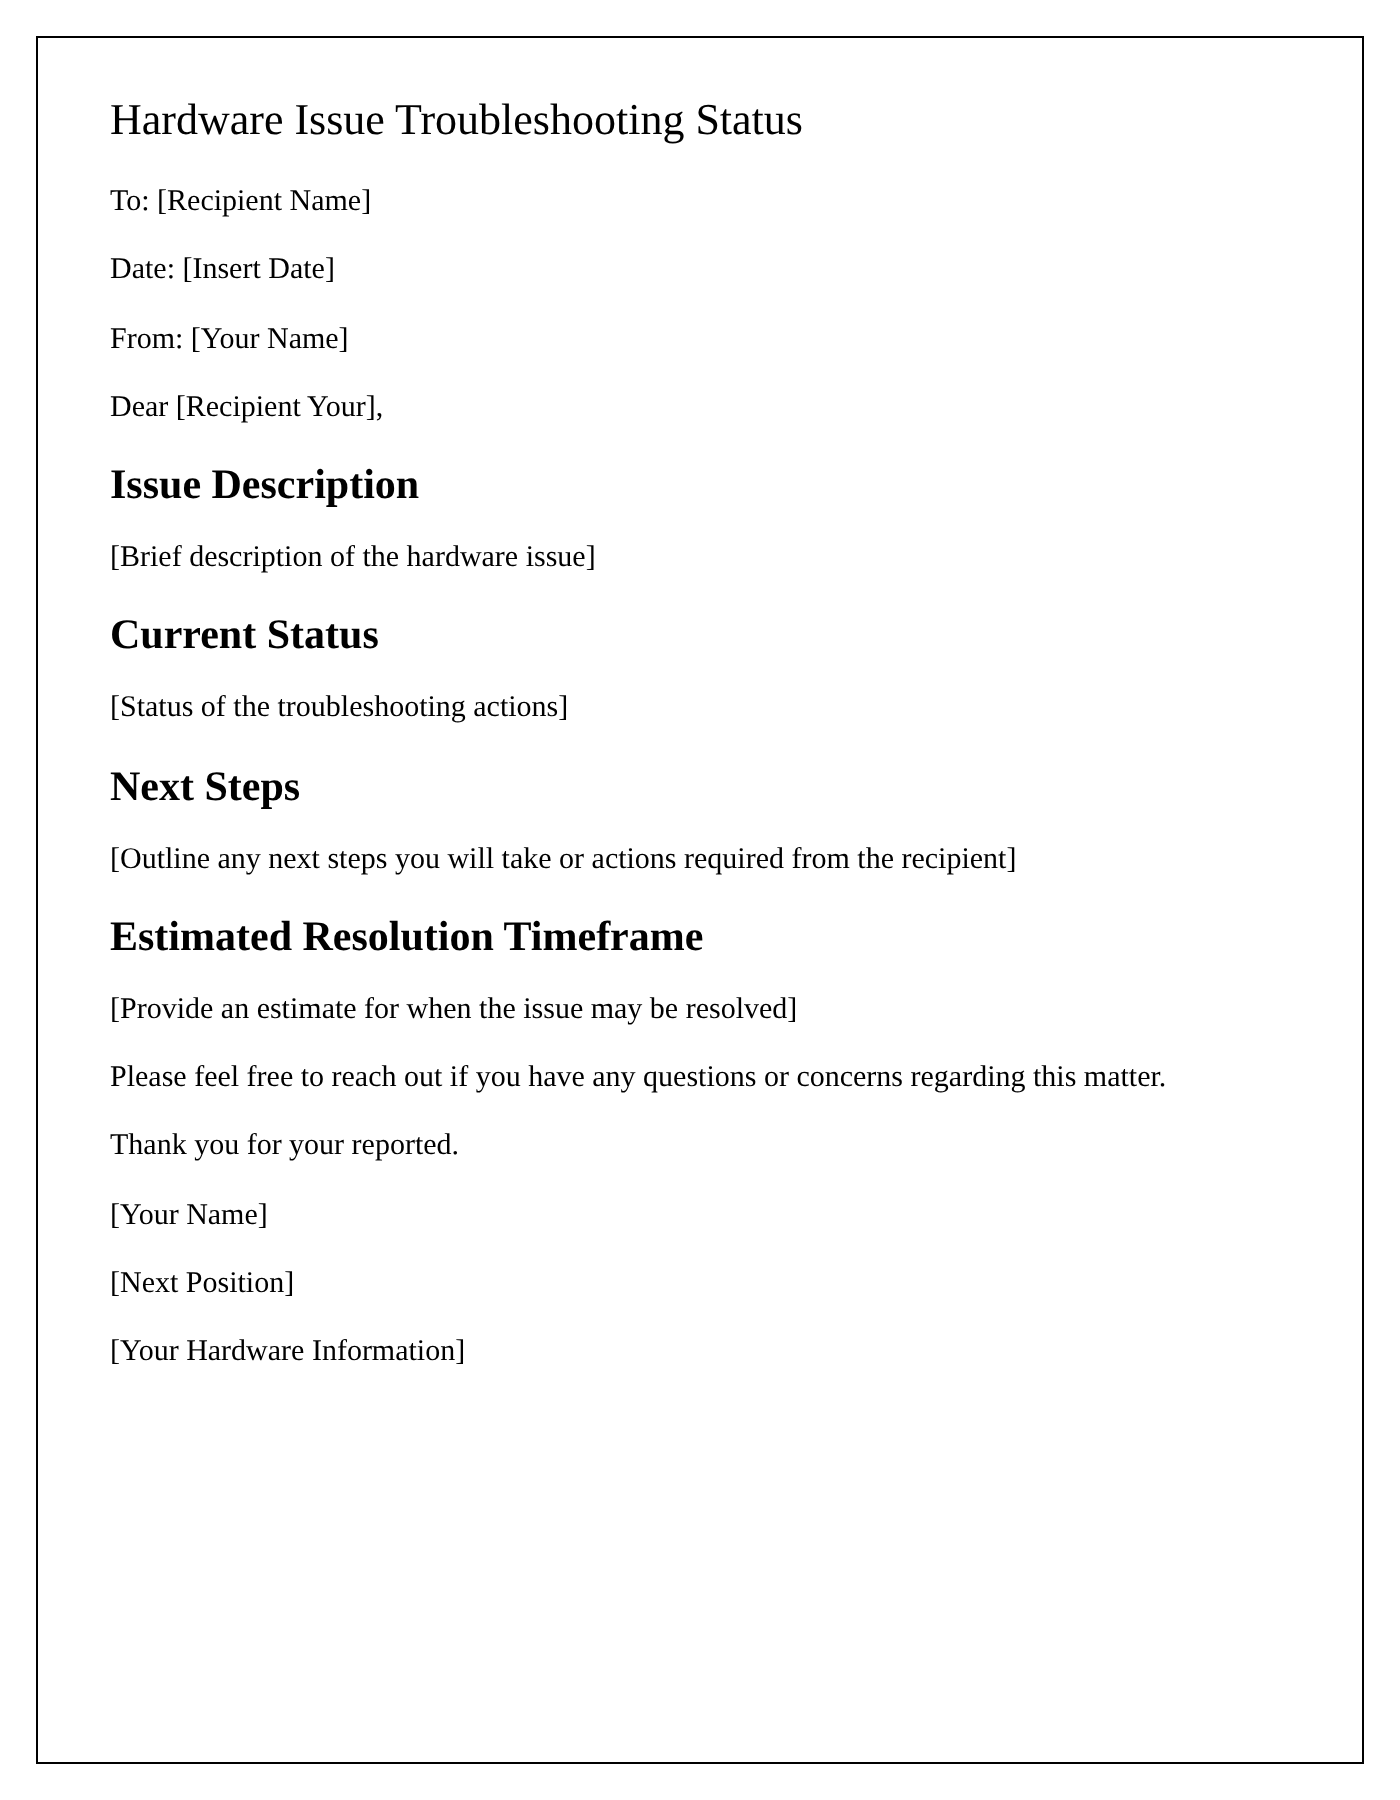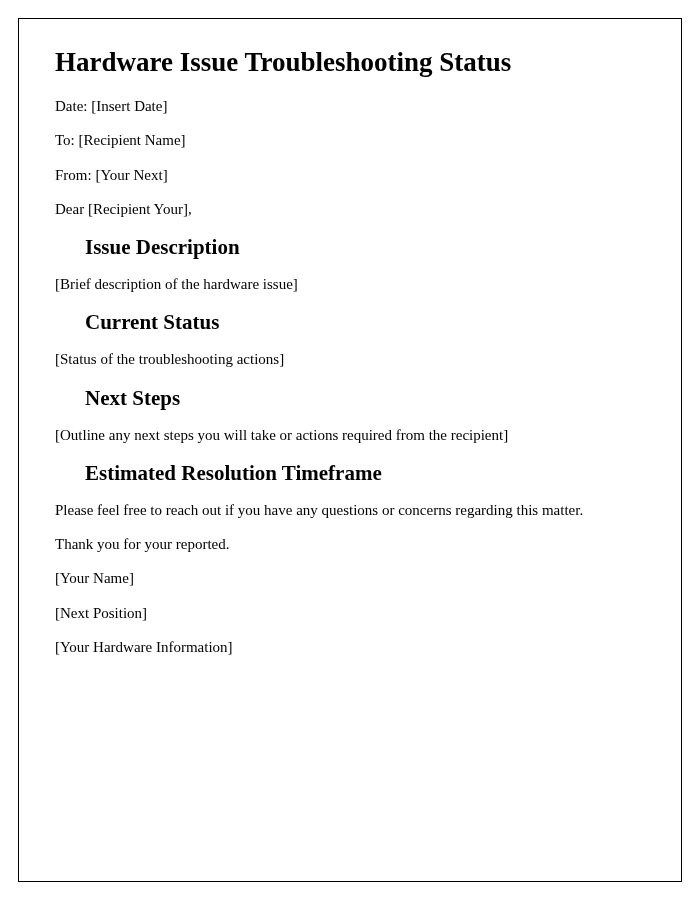--- a/index.html
+++ b/index.html
@@ -15,61 +15,61 @@
       padding: 18px;
     }
     .page {
       border: 1px solid #000;
       width: 100%;
       height: 100%;
       padding: 28px 36px;
       background: #ffffff;
     }
     h1 {
-      font-size: 27px;
-      font-weight: bold;
+      font-size: 22px;
+      font-weight: normal;
       margin-bottom: 18px;
     }
     h2 {
       font-size: 21px;
       font-weight: bold;
       margin-top: 16px;
       margin-bottom: 14px;
-      margin-left: 30px;
     }
     p {
       font-size: 15px;
       line-height: 1.35;
       margin-bottom: 14px;
       color: #000;
     }
   </style>
 </head>
 <body>
 
 <div class="page">
 
   <h1>Hardware Issue Troubleshooting Status</h1>
 
+  <p>To: [Recipient Name]</p>
   <p>Date: [Insert Date]</p>
-  <p>To: [Recipient Name]</p>
-  <p>From: [Your Next]</p>
+  <p>From: [Your Name]</p>
 
   <p>Dear [Recipient Your],</p>
 
   <h2>Issue Description</h2>
   <p>[Brief description of the hardware issue]</p>
 
   <h2>Current Status</h2>
   <p>[Status of the troubleshooting actions]</p>
 
   <h2>Next Steps</h2>
   <p>[Outline any next steps you will take or actions required from the recipient]</p>
 
   <h2>Estimated Resolution Timeframe</h2>
+  <p>[Provide an estimate for when the issue may be resolved]</p>
 
   <p>Please feel free to reach out if you have any questions or concerns regarding this matter.</p>
   <p>Thank you for your reported.</p>
   <p>[Your Name]</p>
   <p>[Next Position]</p>
   <p>[Your Hardware Information]</p>
 
 </div>
 
 </body></html>

